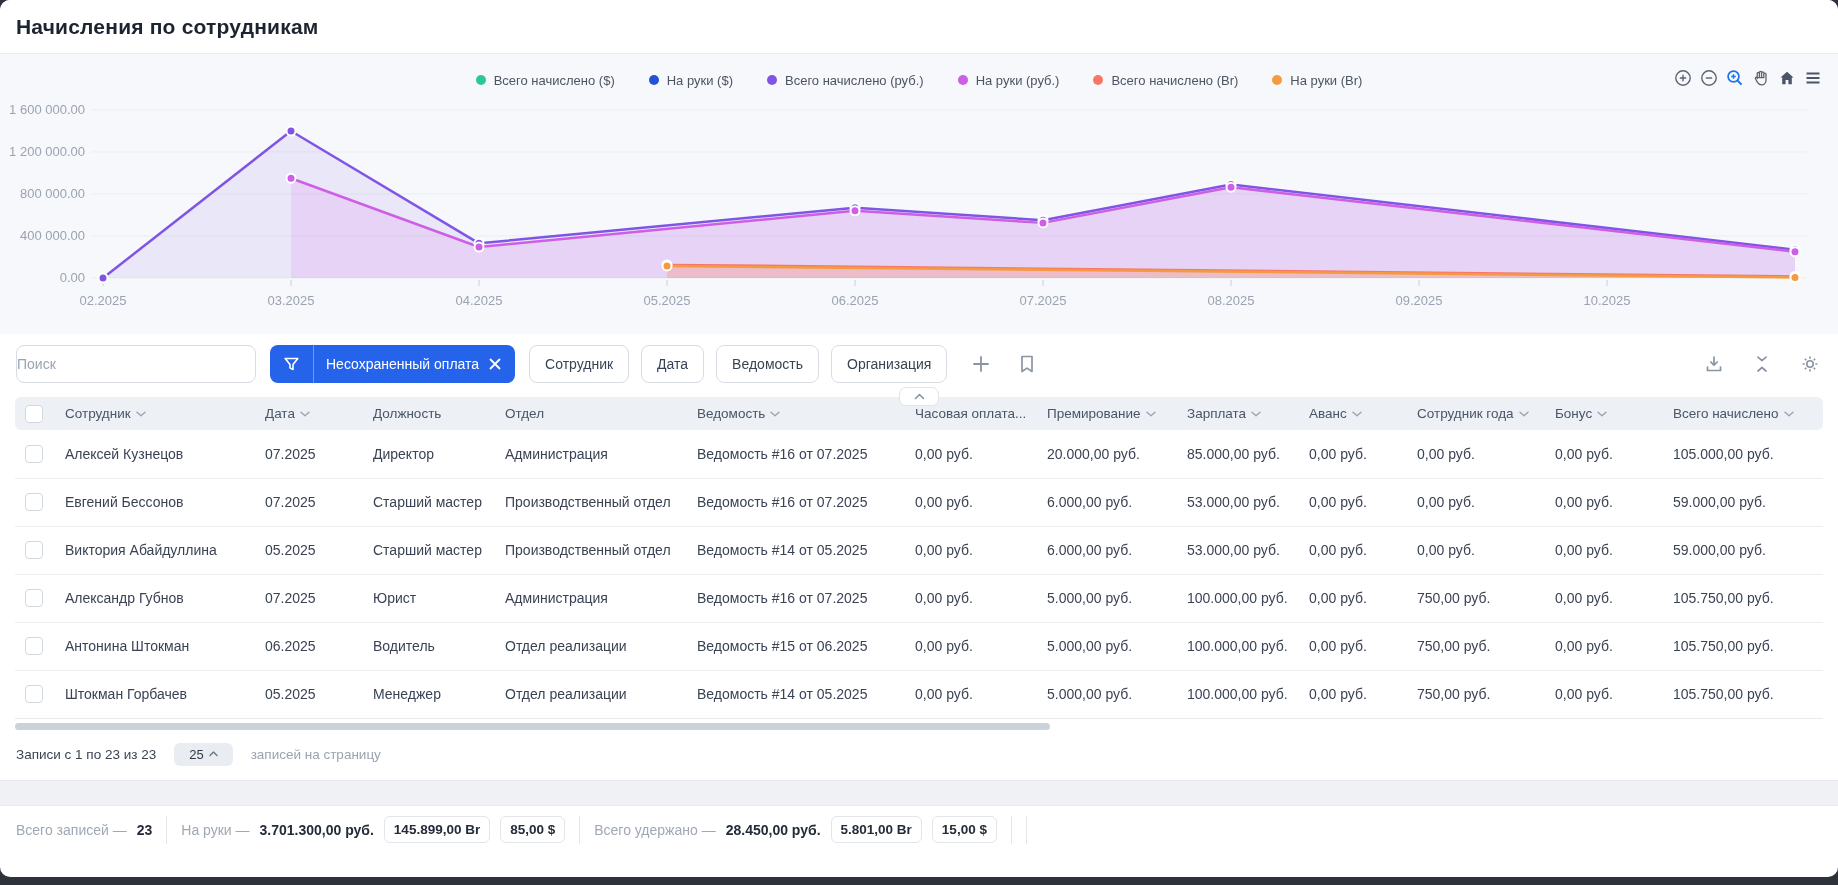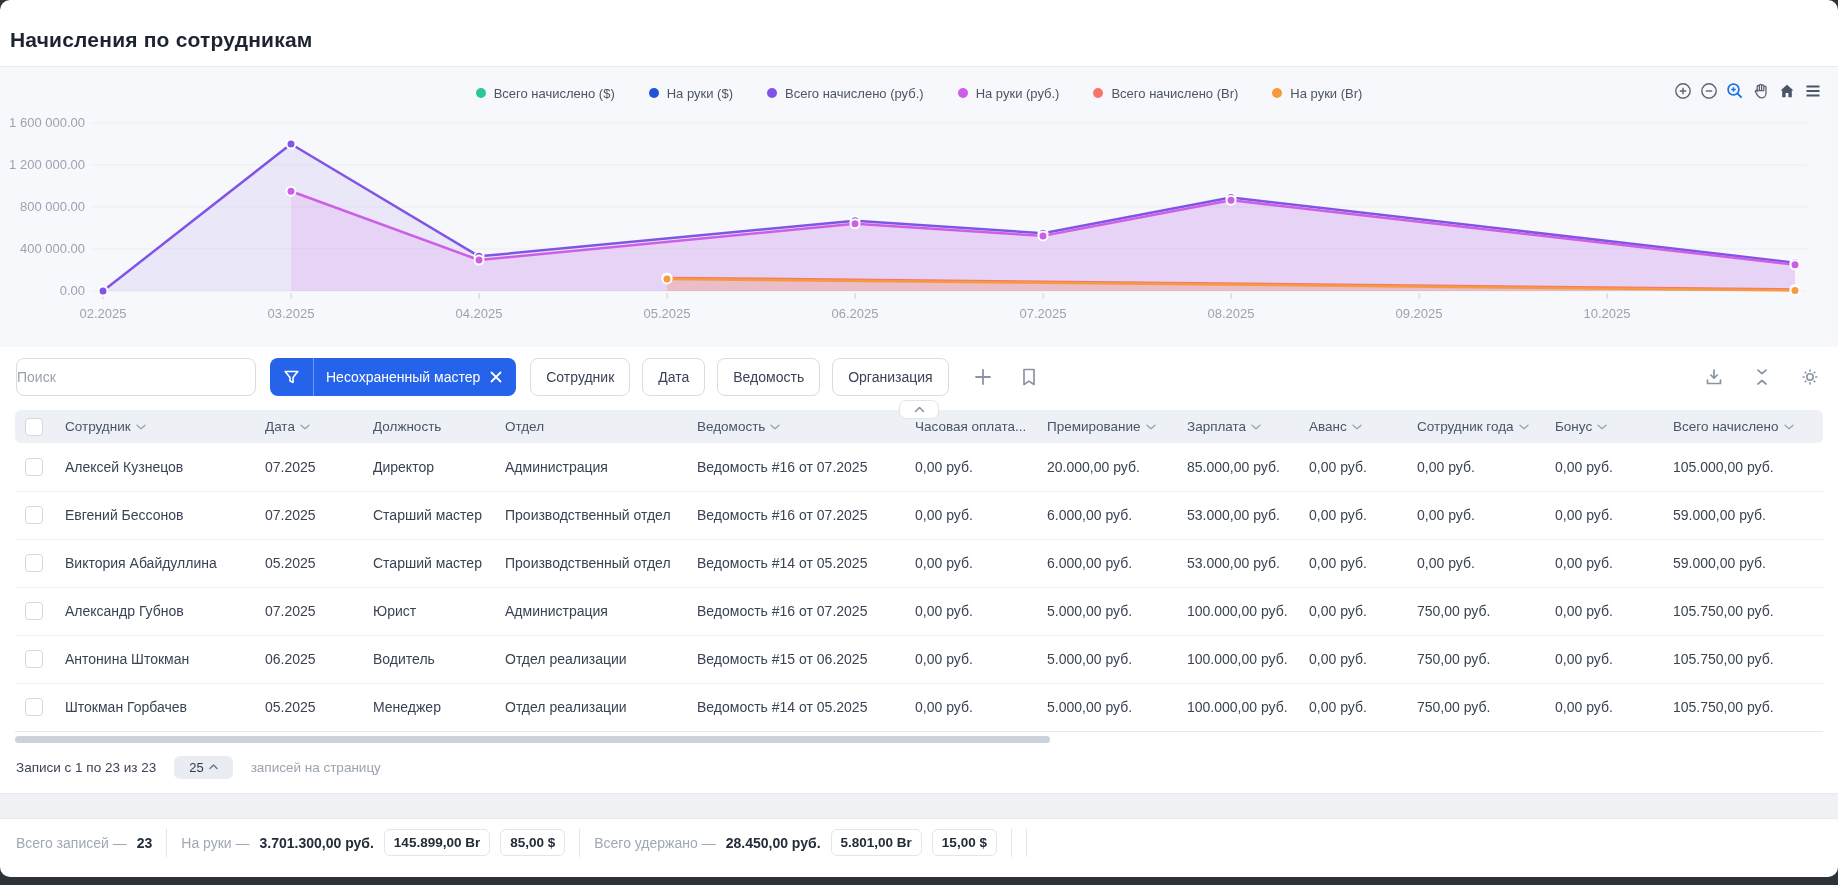--- a/index.html
+++ b/index.html
@@ -1,21 +1,21 @@
 <!DOCTYPE html>
 <html lang="ru"><head>
 <meta charset="utf-8">
 <style>
   * { margin:0; padding:0; box-sizing:border-box; }
   html,body { width:1838px; height:885px; }
   body { background:#2e323a; font-family:"Liberation Sans","DejaVu Sans",sans-serif; position:relative; }
   .card { position:absolute; top:0; left:0; width:1838px; height:877px; background:#ffffff; border-radius:10px; overflow:hidden; }
 
   
-  .titlebar { height:54px; display:flex; align-items:center; padding:0 10px; border-bottom:1px solid #e9ebef; background:#fff;margin-top:13px; }
+  .titlebar { height:54px; display:flex; align-items:center; padding:0 16px; border-bottom:1px solid #e9ebef; background:#fff; }
   .titlebar h1 { font-size:21px; font-weight:700; color:#1c2430; letter-spacing:.2px; }
 
   
   .chart-section { background:#f7f8fb; padding:14px 0 0 0; position:relative; }
   .legend { display:flex; justify-content:center; gap:34px; height:24px; align-items:center; }
   .legend-item { display:flex; align-items:center; gap:8px; cursor:pointer; }
   .legend-dot { width:10px; height:10px; border-radius:50%; }
   .legend-label { font-size:13px; color:#4b5563; }
   .chart-toolbar { position:absolute; top:14px; right:16px; display:flex; gap:7px; align-items:center; }
   .tb-icon { width:19px; height:19px; display:flex; align-items:center; justify-content:center; cursor:pointer; }
@@ -197,21 +197,21 @@
 
   <div class="filter-bar">
     <input class="search-input" placeholder="Поиск" style="">
 
     <div class="chip-filter">
       <span class="chip-funnel">
         <svg width="17" height="17" viewBox="0 0 17 17">
             <path d="M2.2 2.5h12.6L10 8.6v4.9l-3-1.6V8.6z" fill="none" stroke="#ffffff" stroke-width="1.6" stroke-linejoin="round"></path>
           </svg>
       </span>
-      <span class="chip-label">Несохраненный мастер</span>
+      <span class="chip-label">Несохраненный оплата</span>
       <span class="chip-close">
         <svg width="12" height="12" viewBox="0 0 12 12">
             <path d="M1.5 1.5l9 9M10.5 1.5l-9 9" stroke="#ffffff" stroke-width="1.8" stroke-linecap="round"></path>
           </svg>
       </span>
     </div>
 
     <div class="filter-btns" id="filter-btns">
         <button class="filter-btn">Сотрудник</button>
         <button class="filter-btn">Дата</button>

